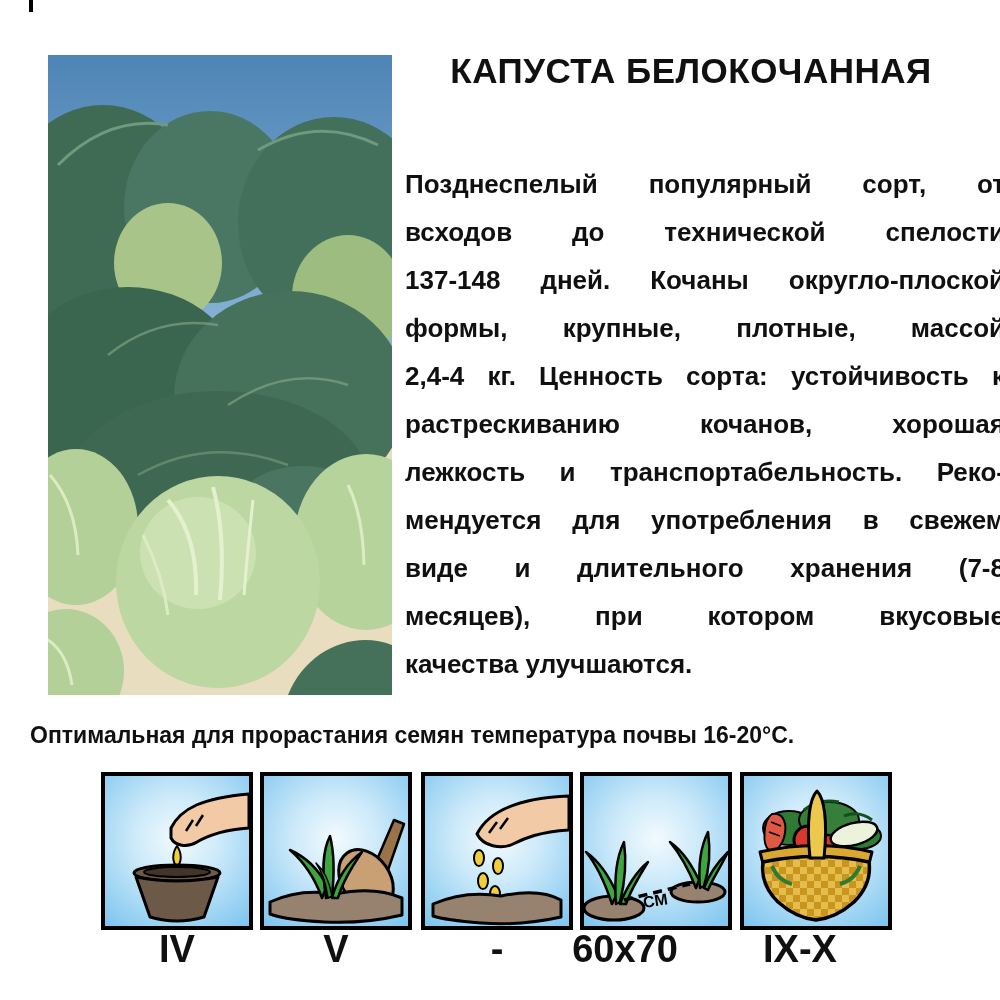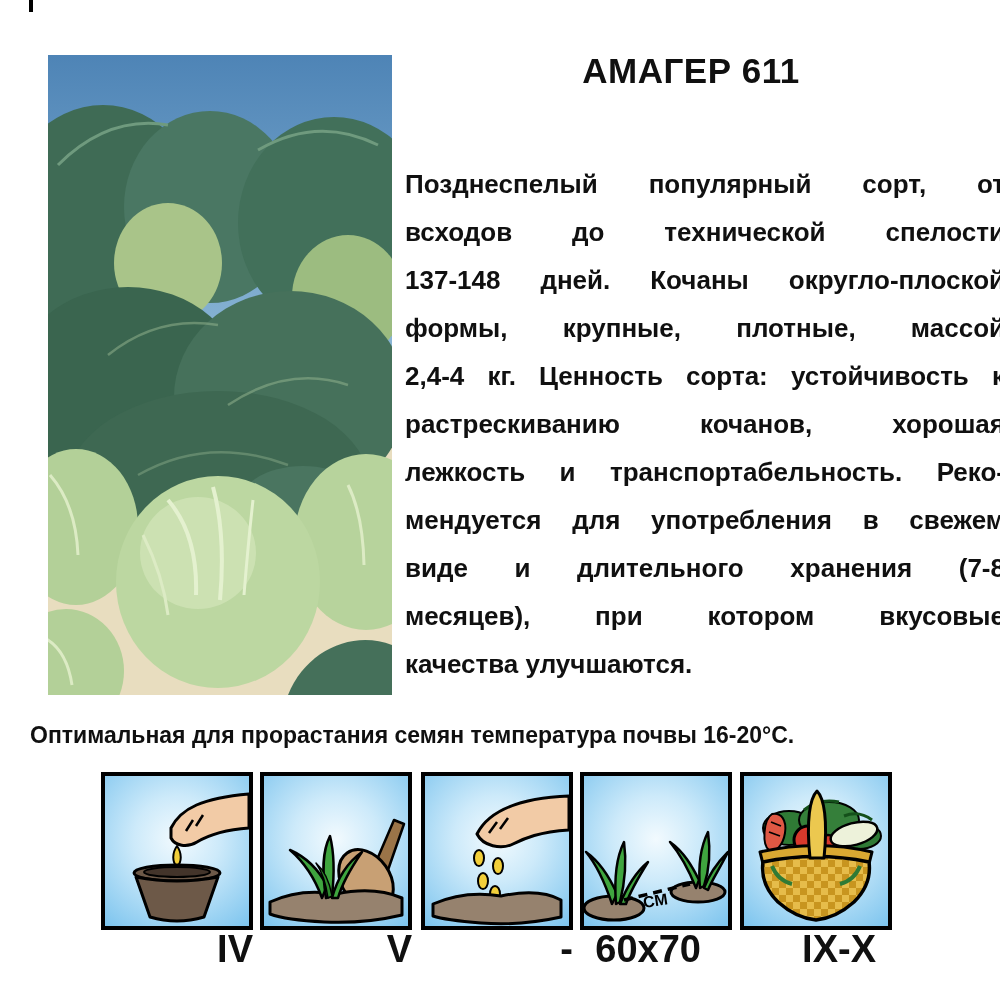--- a/index.html
+++ b/index.html
@@ -29,21 +29,21 @@
     font-weight:bold;font-size:23px;white-space:nowrap;
   }
   .picto{
     position:absolute;top:772px;width:152px;height:158px;box-sizing:border-box;
     border:4px solid #000;
     background:radial-gradient(circle at 50% 42%, #f2fafe 0%, #cdeafa 38%, #7cc4ee 100%);
   }
   .picto svg{display:block;}
   .p1{left:101px;} .p2{left:260px;} .p3{left:421px;} .p4{left:580px;} .p5{left:740px;}
   .picto-label{
-    position:absolute;top:929px;width:152px;text-align:right;
+    position:absolute;top:929px;width:152px;text-align:center;
     font-weight:bold;font-size:38px;line-height:40px;
   }
   .l1{left:101px;} .l2{left:260px;} .l3{left:421px;} .l4{left:549px;} .l5{left:724px;}
 </style>
 </head>
 <body>
 
 <div class="crop-mark"></div>
 
 <div class="photo">
@@ -84,21 +84,21 @@
       <path d="M2,420 Q28,450 30,500" stroke="#dcebc4" stroke-width="3" fill="none"></path>
       <path d="M300,430 Q315,460 316,510" stroke="#dcebc4" stroke-width="3" fill="none"></path>
       <ellipse cx="18" cy="616" rx="58" ry="62" fill="#b3d098"></ellipse>
       <path d="M-10,580 Q18,590 24,630" stroke="#dcebc4" stroke-width="3" fill="none"></path>
       <path d="M240,640 C258,595 305,575 344,590 L344,640 Z" fill="#45705a"></path>
     </g>
   </svg>
 </div>
 
 <div class="title">
-  <div>АМАГЕР 611</div>
+  <div>КАПУСТА БЕЛОКОЧАННАЯ</div>
 </div>
 
 <div class="desc" id="desc-block">
     <div class="desc-line">Позднеспелый популярный сорт, от</div>
     <div class="desc-line">всходов до технической спелости</div>
     <div class="desc-line">137-148 дней. Кочаны округло-плоской</div>
     <div class="desc-line">формы, крупные, плотные, массой</div>
     <div class="desc-line">2,4-4 кг. Ценность сорта: устойчивость к</div>
     <div class="desc-line">растрескиванию кочанов, хорошая</div>
     <div class="desc-line">лежкость и транспортабельность. Реко-</div>

